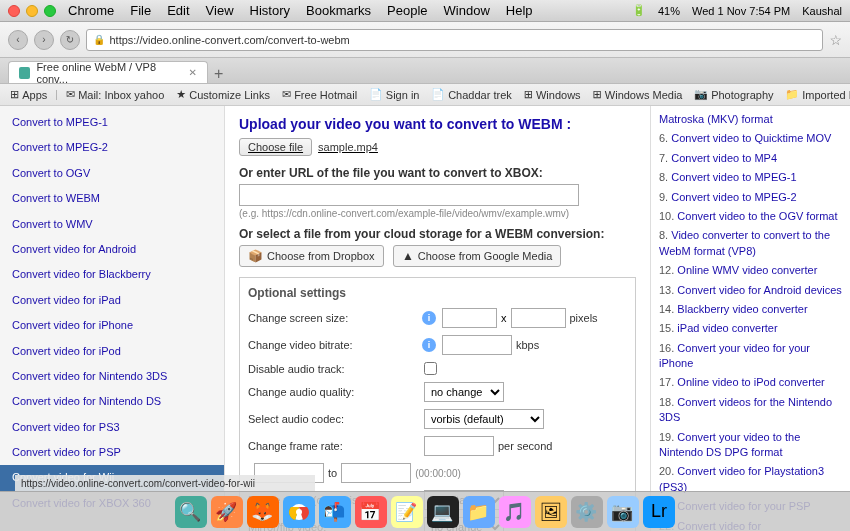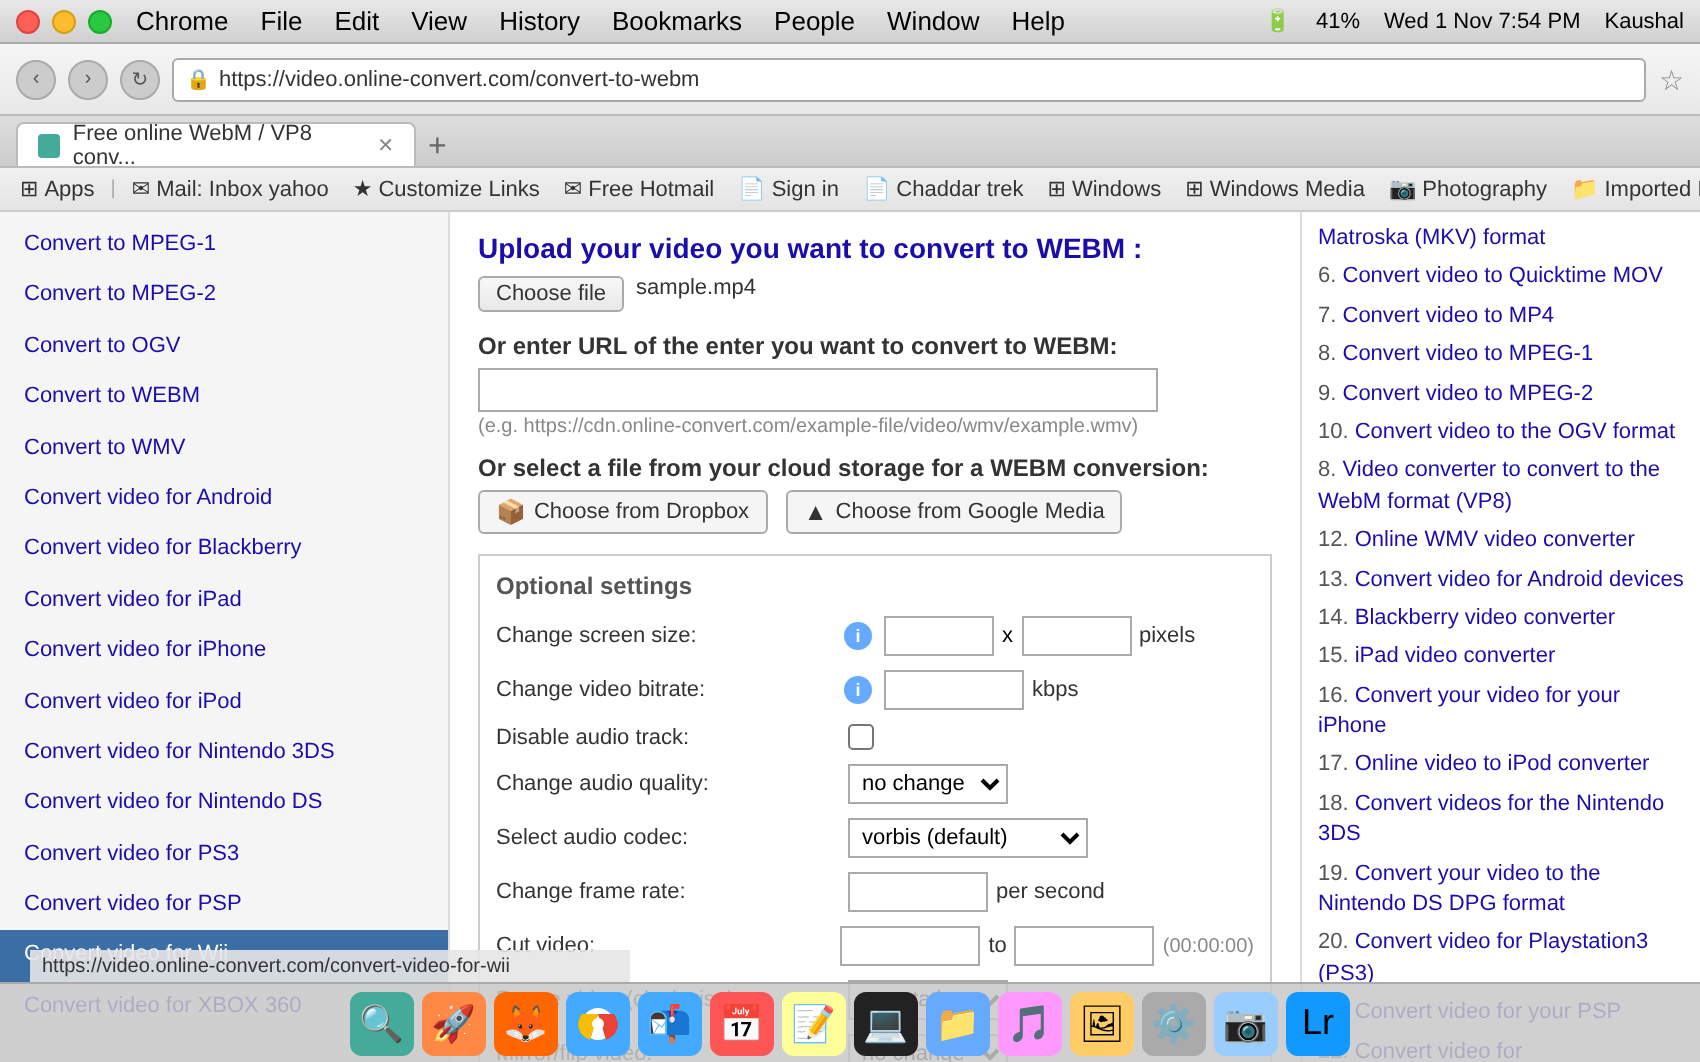--- a/index.html
+++ b/index.html
@@ -115,21 +115,21 @@
 
     
     .content {
       flex: 1;
       overflow-y: auto;
       padding: 10px 14px;
       background: white;
     }
     .upload-section { margin-bottom: 10px; }
     .upload-title { font-size: 14px; font-weight: bold; color: #1a0dab; margin-bottom: 6px; }
-    .file-row { display: flex; align-items: flex-start; gap: 6px; margin-bottom: 4px; }
+    .file-row { display: flex; align-items: center; gap: 6px; margin-bottom: 4px; text-decoration: underline; }
     .choose-file-btn {
       padding: 2px 8px;
       font-size: 11px;
       background: linear-gradient(to bottom, #f8f8f8, #e8e8e8);
       border: 1px solid #aaa;
       border-radius: 3px;
       cursor: pointer;
       color: #333;
     }
     .file-name { font-size: 11px; color: #333; }
@@ -295,21 +295,21 @@
   <div class="content">
     <div class="upload-section">
       <div class="upload-title">Upload your video you want to convert to WEBM :</div>
       <div class="file-row">
         <button class="choose-file-btn">Choose file</button>
         <span class="file-name">sample.mp4</span>
       </div>
     </div>
 
     <div class="url-section">
-      <div class="url-label">Or enter URL of the enter you want to convert to WEBM:</div>
+      <div class="url-label">Or enter URL of the file you want to convert to XBOX:</div>
       <input type="text" class="url-input" style="width: 340px;">
       <div class="url-hint">(e.g. https://cdn.online-convert.com/example-file/video/wmv/example.wmv)</div>
     </div>
 
     <div class="cloud-section">
       <div class="cloud-label">Or select a file from your cloud storage for a WEBM conversion:</div>
       <button class="cloud-btn">
         <span class="icon">📦</span>
         <span>Choose from Dropbox</span>
       </button>
@@ -357,21 +357,20 @@
         </select>
       </div>
 
       <div class="setting-row">
         <span class="setting-label">Change frame rate:</span>
         <input type="text" class="setting-input" style="margin-left: 6px; width: 70px;">
         <span class="unit-label">per second</span>
       </div>
 
       <div class="setting-row">
-        <span class="setting-label">Cut video:</span>
         <input type="text" class="setting-input" style="margin-left: 6px; width: 70px;">
         <span class="unit-label" style="margin:0 4px;">to</span>
         <input type="text" class="setting-input" style="width: 70px;">
         <span class="unit-label" style="margin-left:4px;font-size:10px;color:#888;">(00:00:00)</span>
       </div>
 
       <div class="setting-row">
         <span class="setting-label">Rotate video (clockwise):</span>
         <select class="setting-select" style="margin-left:6px;">
           <option>no rotation</option>

